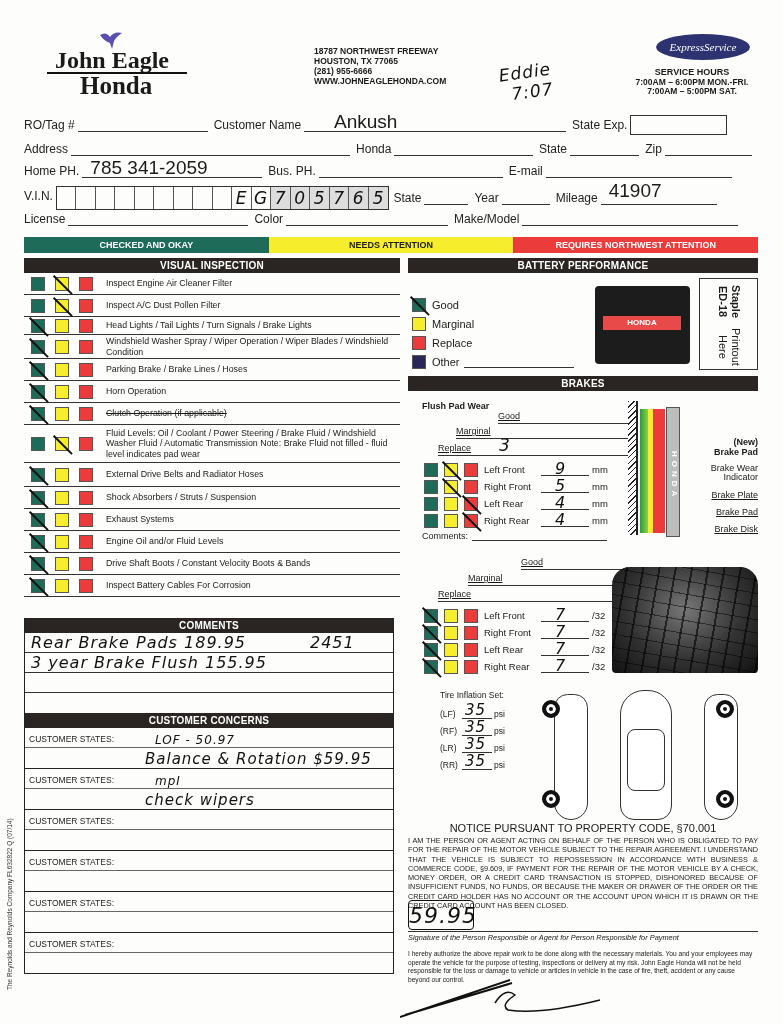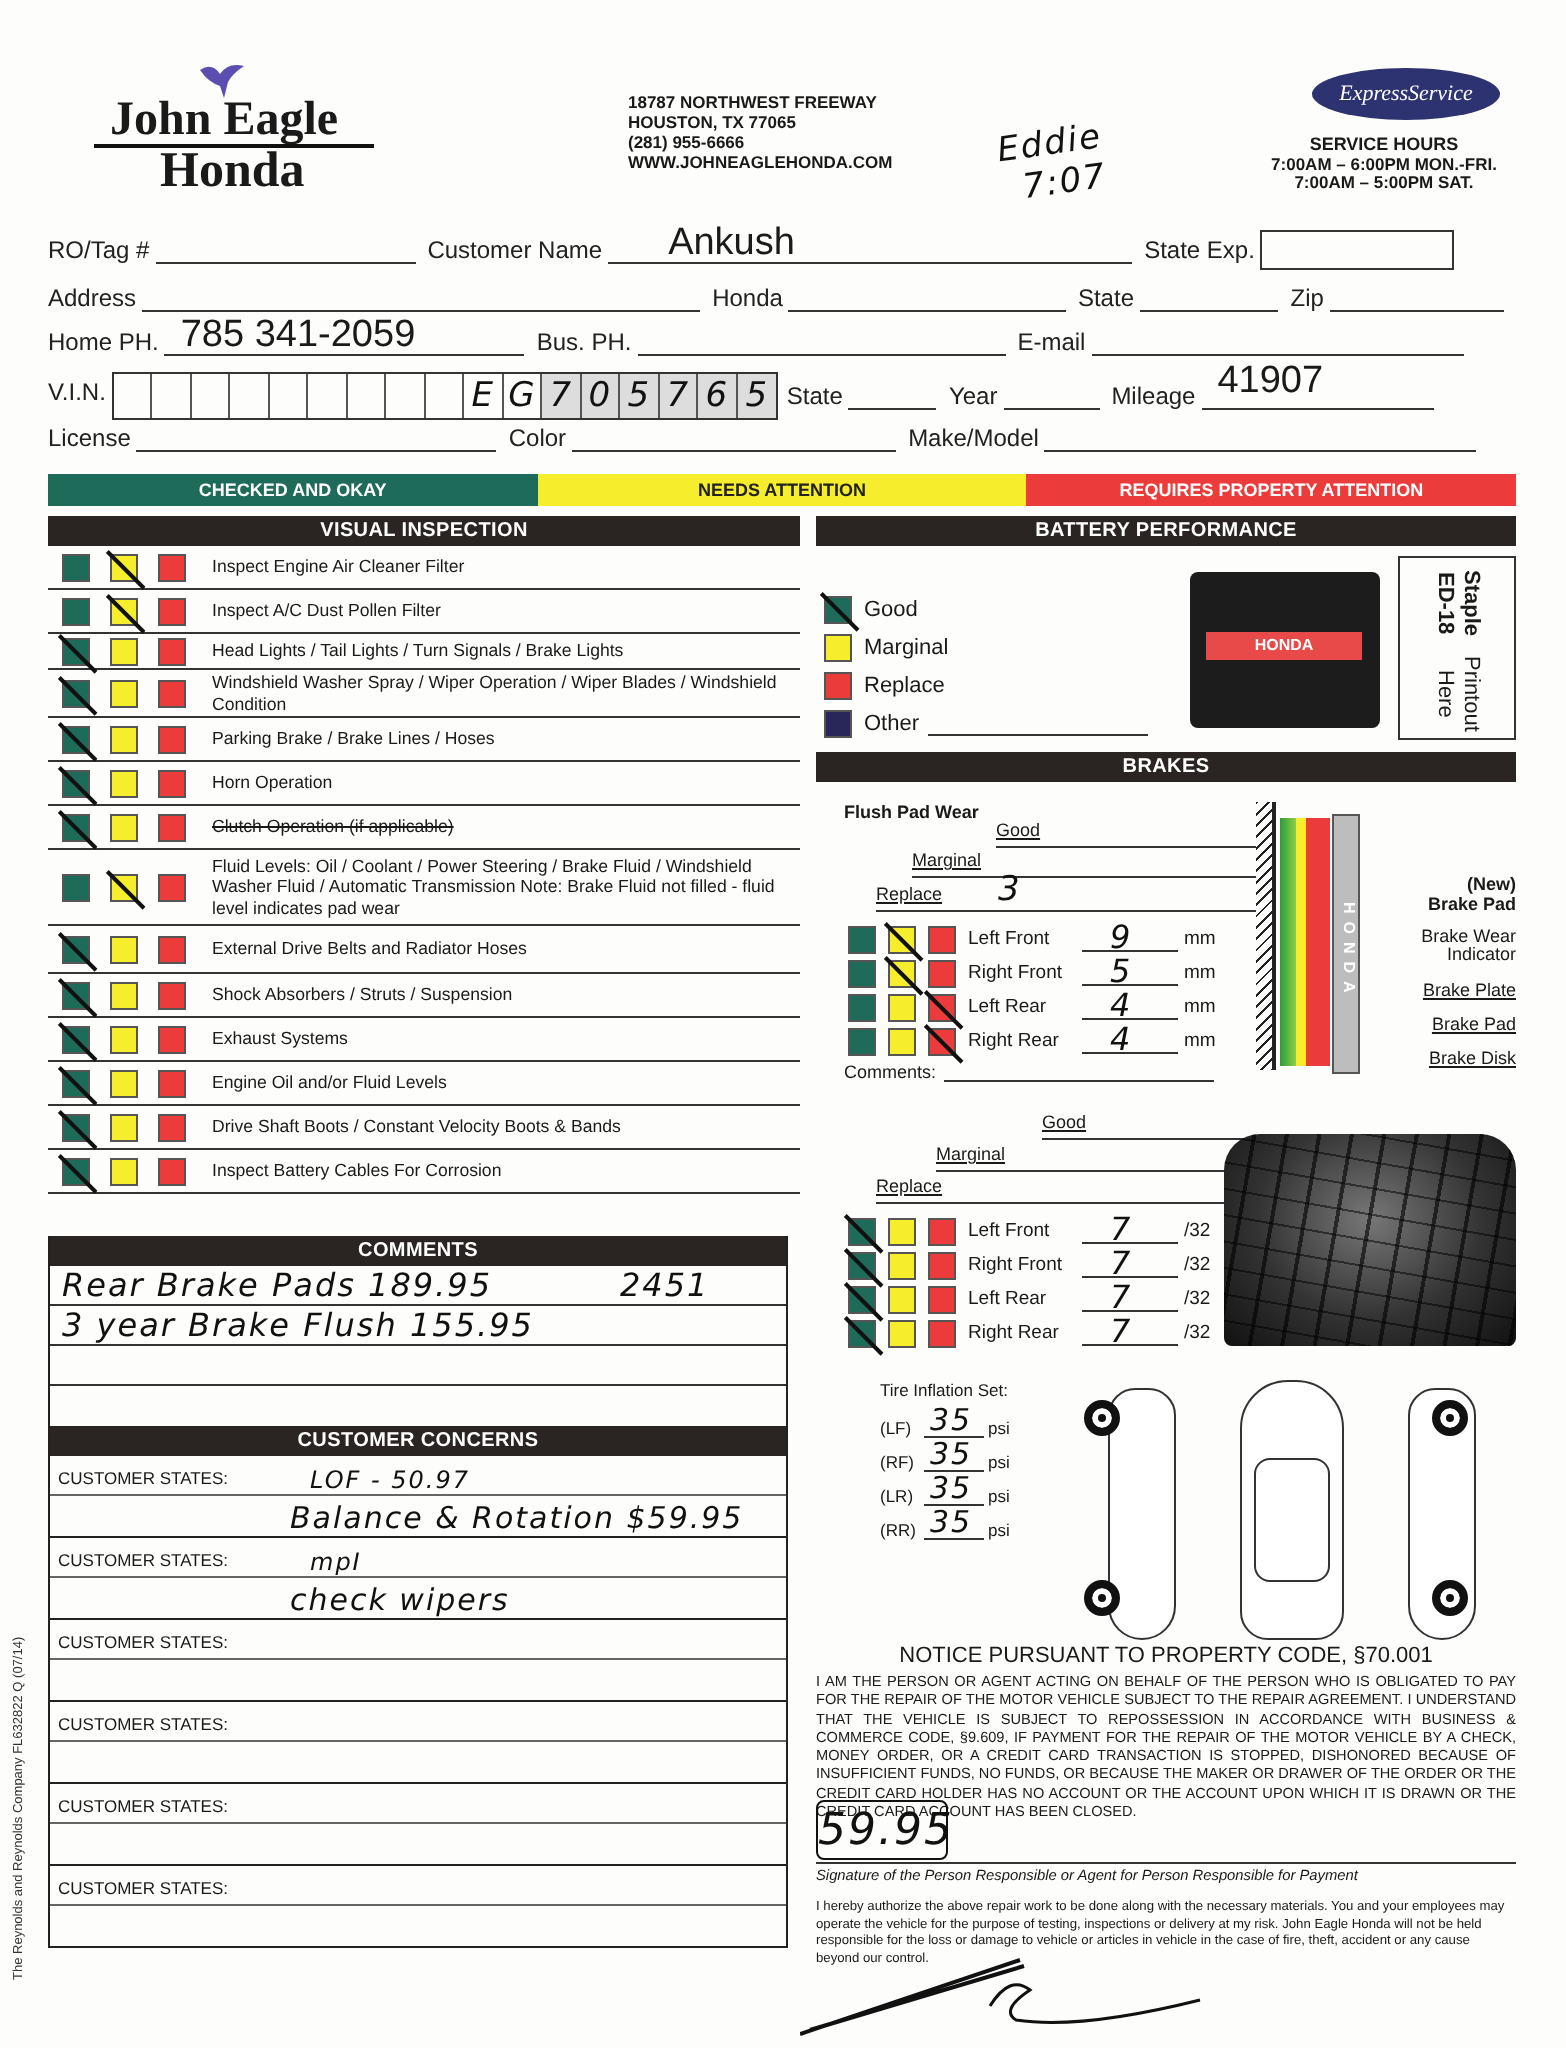--- a/index.html
+++ b/index.html
@@ -203,21 +203,21 @@
   <span class="line" style="width:180px"></span>
   <span class="lbl">Color</span>
   <span class="line" style="width:162px"></span>
   <span class="lbl">Make/Model</span>
   <span class="line" style="width:216px"></span>
 </div>
 
 <div class="abs legend">
   <div style="background:#1f6b5a;color:#fff">CHECKED AND OKAY</div>
   <div style="background:#f6ee2c;color:#222">NEEDS ATTENTION</div>
-  <div style="background:#ec3b3b;color:#fff">REQUIRES PROPERTY ATTENTION</div>
+  <div style="background:#ec3b3b;color:#fff">REQUIRES NORTHWEST ATTENTION</div>
 </div>
 
 <div class="abs vi">
   <div class="sec-hdr">VISUAL INSPECTION</div>
   <div id="vi-list">
       <div class="vi-row" style="height: 22px;">
         <div class="boxes">
           <div class="bx g"></div>
           <div class="bx y mark"></div>
           <div class="bx r"></div>

